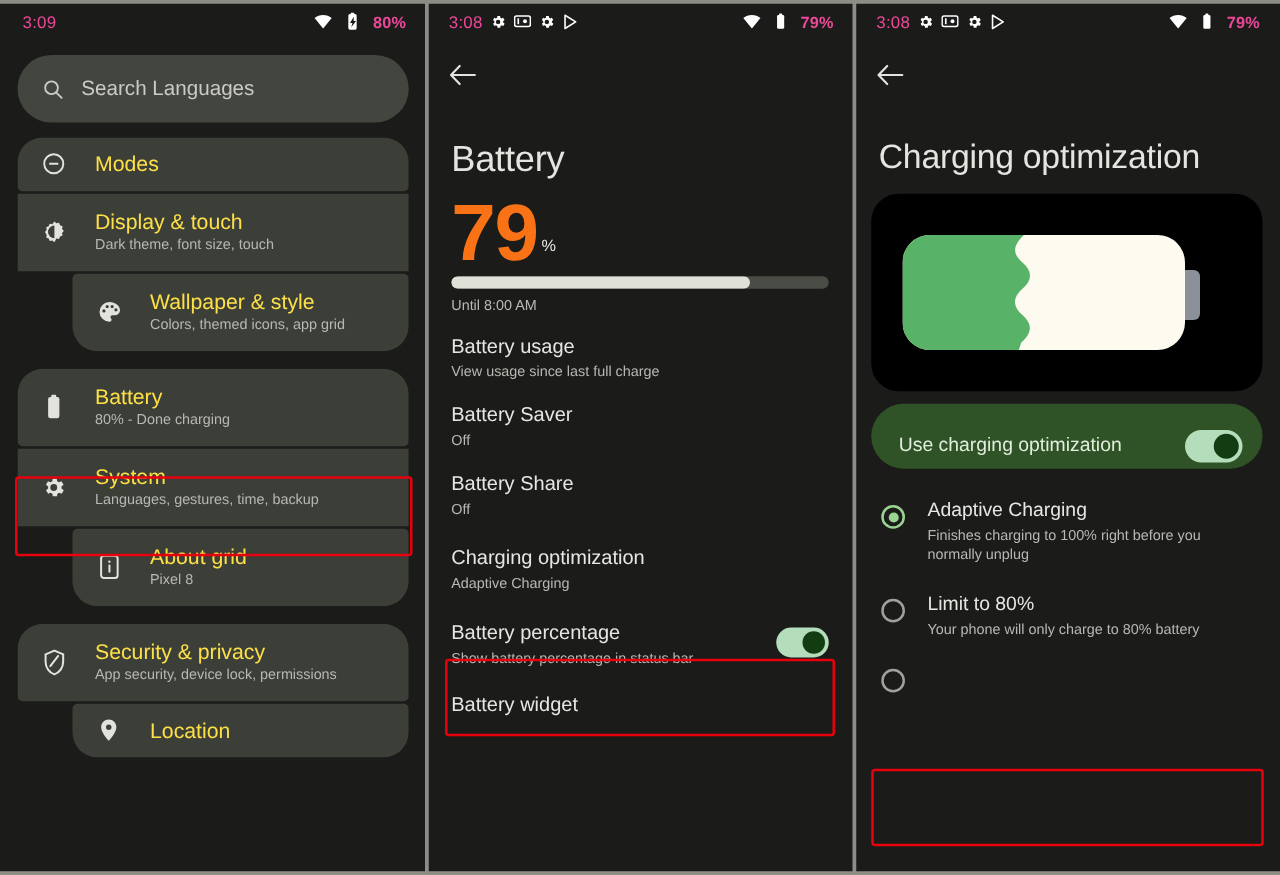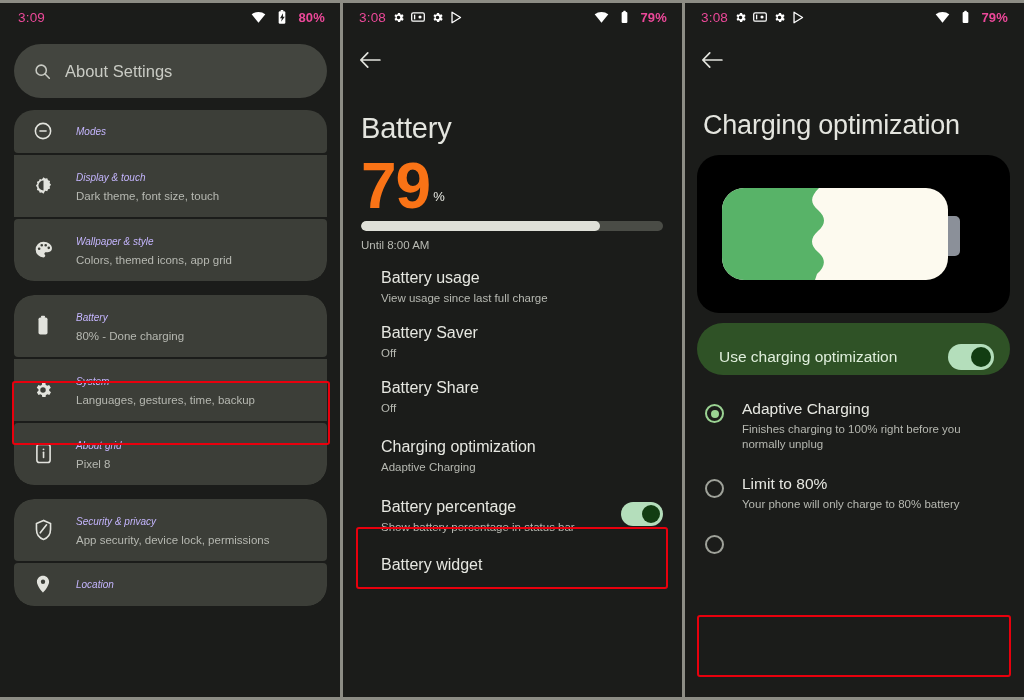--- a/index.html
+++ b/index.html
@@ -72,25 +72,25 @@
   .row {
     background: #3c3e38;
     display: flex; align-items: center;
     gap: 20px;
     padding: 11px 16px 12px 16px;
     min-height: 62px;
     position: relative;
   }
   .row + .row { margin-top: 2px; }
   .group .row:first-child { border-radius: 20px 20px 4px 4px; }
-  .group .row:last-child  { border-radius: 4px 4px 20px 20px; }
+  .group .row:last-child  { border-radius: 4px 4px 20px 20px; margin-left: 44px; }
   .group .row:only-child  { border-radius: 20px; }
   .row .ricon { width: 26px; flex: 0 0 26px; display:flex; align-items:center; justify-content:center; color:#e2e3dd; }
   .row .rtext { display:flex; flex-direction:column; gap:2px; }
-  .row .rtitle { color:#c4b5fd; font-size:10px; line-height:19px;font-style:italic; }
+  .row .rtitle { color:#fde047; font-size:17px; line-height:19px; }
   .row .rsub { color:#b6b8b1; font-size:11.5px; line-height:15px; }
 
   .hl-box {
     position: absolute;
     border: 2.5px solid #e8000d;
     border-radius: 3px;
     pointer-events: none;
     z-index: 30;
   }
 
@@ -112,21 +112,21 @@
 
   .battery-track {
     margin: 12px 20px 0 20px;
     height: 10px; border-radius: 6px;
     background: #4a4c46; position: relative; overflow: hidden;
   }
   .battery-fill { position:absolute; left:0; top:0; bottom:0; background:#dfe0d8; border-radius:6px; }
   .until { color:#b8bab3; font-size:11.5px; padding: 8px 20px 0 20px; }
 
   .setrow { padding: 17px 20px 0 20px; position: relative; display:flex; align-items:flex-start; }
-  .setrow .col { flex:1;margin-left:20px; }
+  .setrow .col { flex:1; }
   .setrow .stitle { color:#e6e7e1; font-size:16px; line-height:20px; }
   .setrow .ssub { color:#b6b8b1; font-size:11.5px; line-height:16px; margin-top:2px;}
 
   .toggle {
     width: 42px; height: 24px; border-radius: 14px;
     background: #b4debb; position: relative; flex: 0 0 42px;
     margin-top: 5px;
   }
   .toggle .knob {
     position:absolute; right: 3px; top: 3px;
@@ -206,21 +206,21 @@
     </div>
 
     <div class="search-wrap">
       <div class="searchbar">
         <span class="sb-icn">
           <svg width="17" height="17" viewBox="0 0 20 20">
               <circle cx="8.5" cy="8.5" r="6" stroke="#c9cbc4" stroke-width="1.8" fill="none"></circle>
               <line x1="13" y1="13" x2="18" y2="18" stroke="#c9cbc4" stroke-width="1.8" stroke-linecap="round"></line>
             </svg>
         </span>
-        <span class="txt">About Settings</span>
+        <span class="txt">Search Languages</span>
       </div>
     </div>
 
     <div class="list">
 
       <div class="group">
         <div class="row" style="min-height:42px;border-radius:4px 4px 4px 4px;">
           <span class="ricon">
             <svg width="20" height="20" viewBox="0 0 22 22">
                 <circle cx="11" cy="11" r="8.4" fill="none" stroke="#e2e3dd" stroke-width="1.7"></circle>

